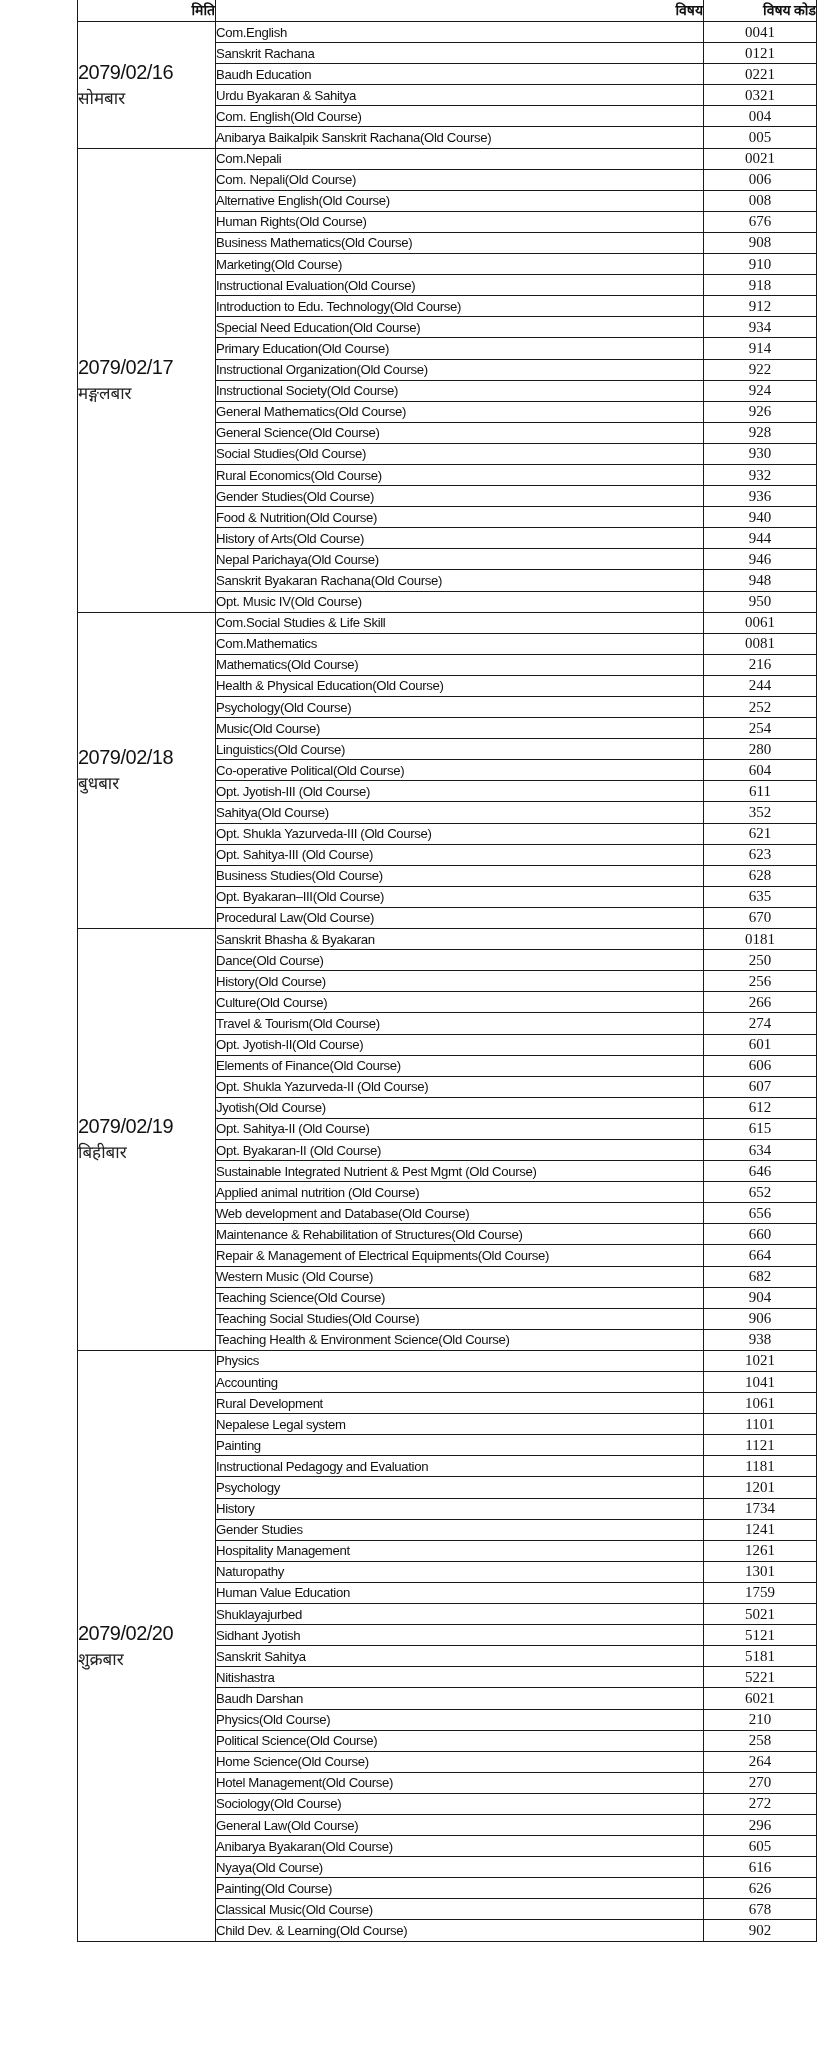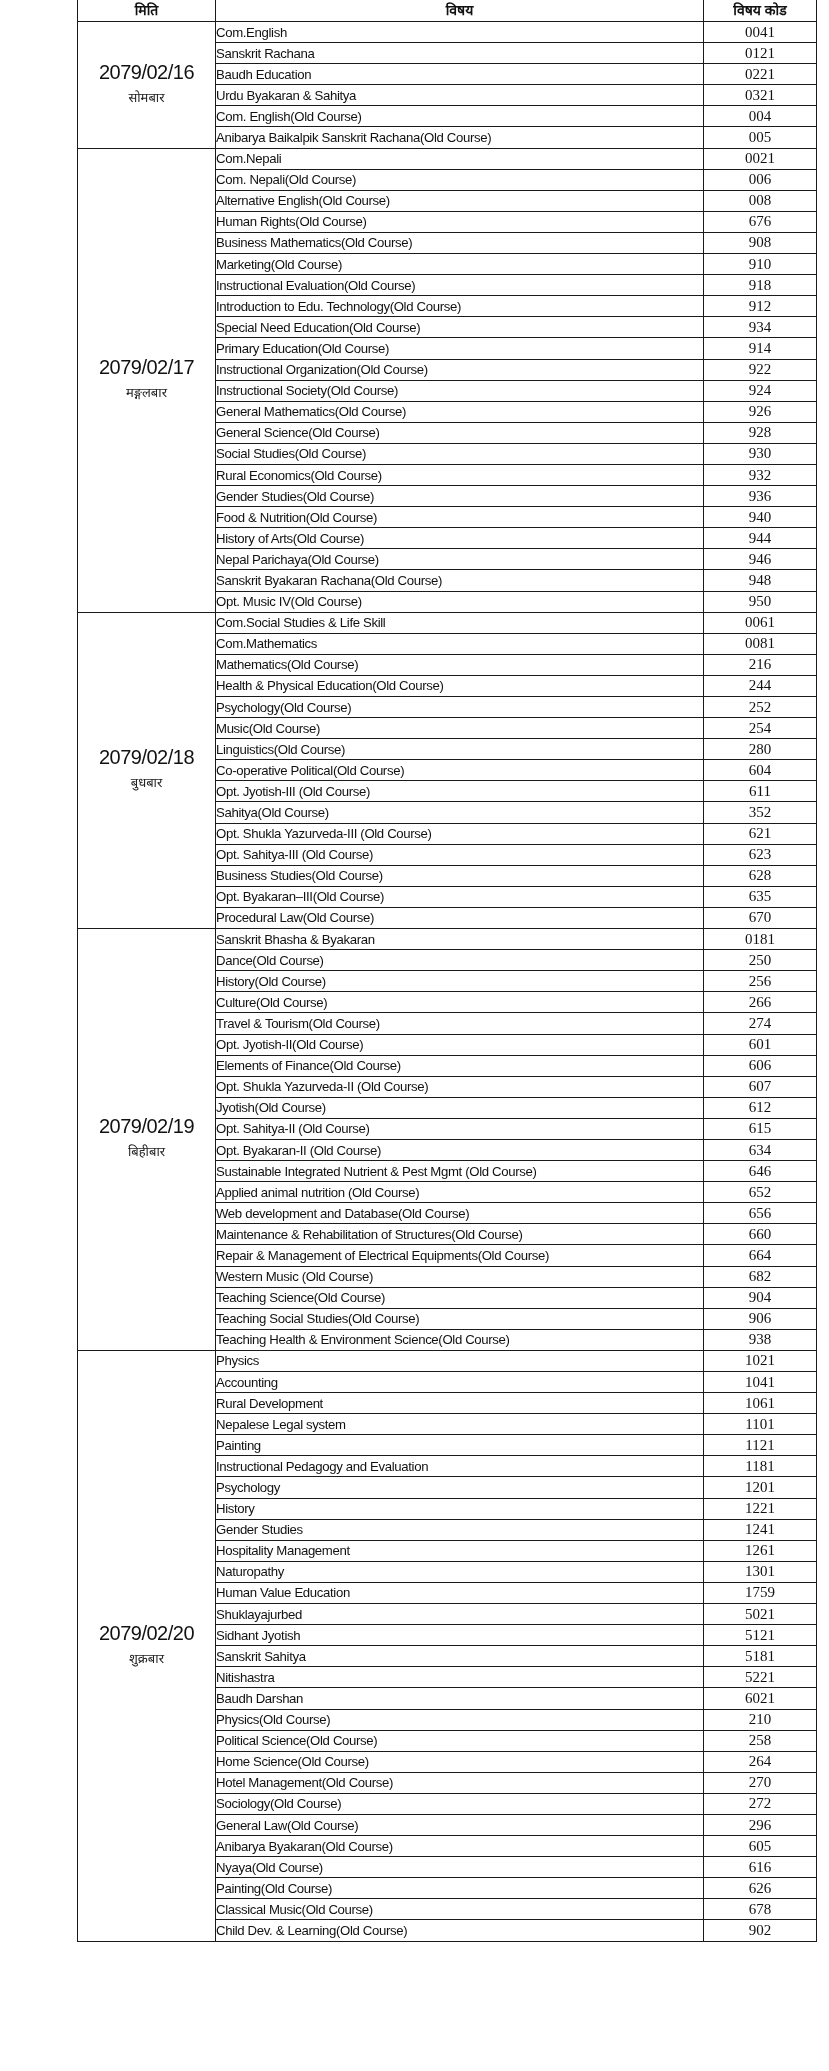--- a/index.html
+++ b/index.html
@@ -15,53 +15,52 @@
     padding: 0;
     height: 20.1px;
     line-height: 19px;
     overflow: hidden;
     white-space: nowrap;
   }
   col.c-date { width: 138px; }
   col.c-subj { width: 488px; }
   col.c-code { width: 113px; }
   th {
-    font-family: Liberation Sans, sans-serif;
+    font-family: Liberation Serif, serif;
     font-size: 14px;
     font-weight: bold;
-    text-align: center;
+    text-align: right;
     height: 22px !important;
   }
   td.subj {
     font-family: "Liberation Sans", sans-serif;
     font-size: 13.2px;
     padding-left: 15px;
     letter-spacing: -0.35px;
     transform-origin: left;
   }
   td.code {
     font-family: "Liberation Serif", serif;
     font-size: 15px;
     text-align: center;
   }
   td.date {
-    text-align: center;
     vertical-align: middle;
   }
   .date-num {
     display: block;
     font-family: "Liberation Sans", sans-serif;
     font-size: 20px;
     line-height: 26px;
     letter-spacing: -0.5px;
   }
   .date-day {
     display: block;
     font-family: "DejaVu Sans", sans-serif;
-    font-size: 13px;
+    font-size: 17px;
     line-height: 26px;
     color: #222;
   }
 </style>
 </head>
 <body>
 
 <table class="sched">
   <colgroup>
     <col class="c-date">
@@ -371,21 +370,21 @@
       <tr>
         <td class="subj">Instructional Pedagogy and Evaluation</td>
         <td class="code">1181</td>
       </tr>
       <tr>
         <td class="subj">Psychology</td>
         <td class="code">1201</td>
       </tr>
       <tr>
         <td class="subj">History</td>
-        <td class="code">1221</td>
+        <td class="code">1734</td>
       </tr>
       <tr>
         <td class="subj">Gender Studies</td>
         <td class="code">1241</td>
       </tr>
       <tr>
         <td class="subj">Hospitality Management</td>
         <td class="code">1261</td>
       </tr>
       <tr>

